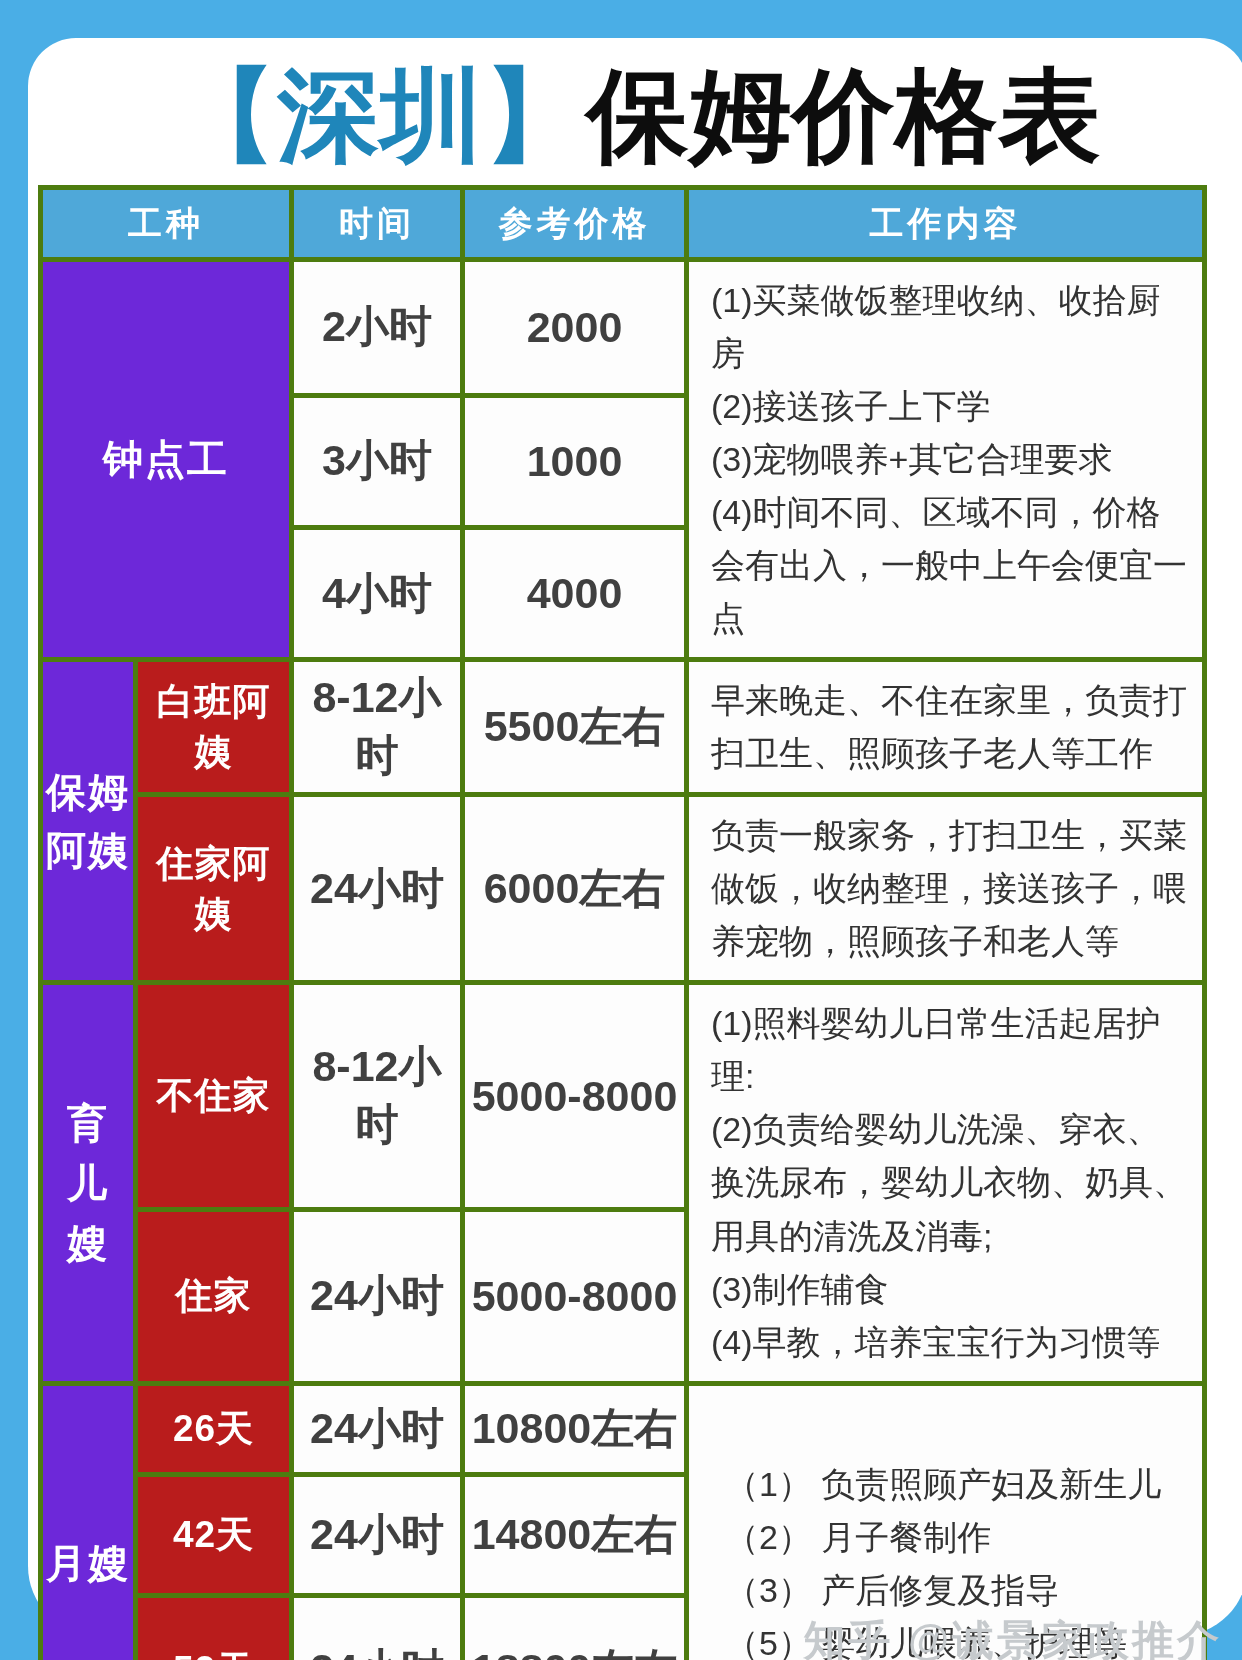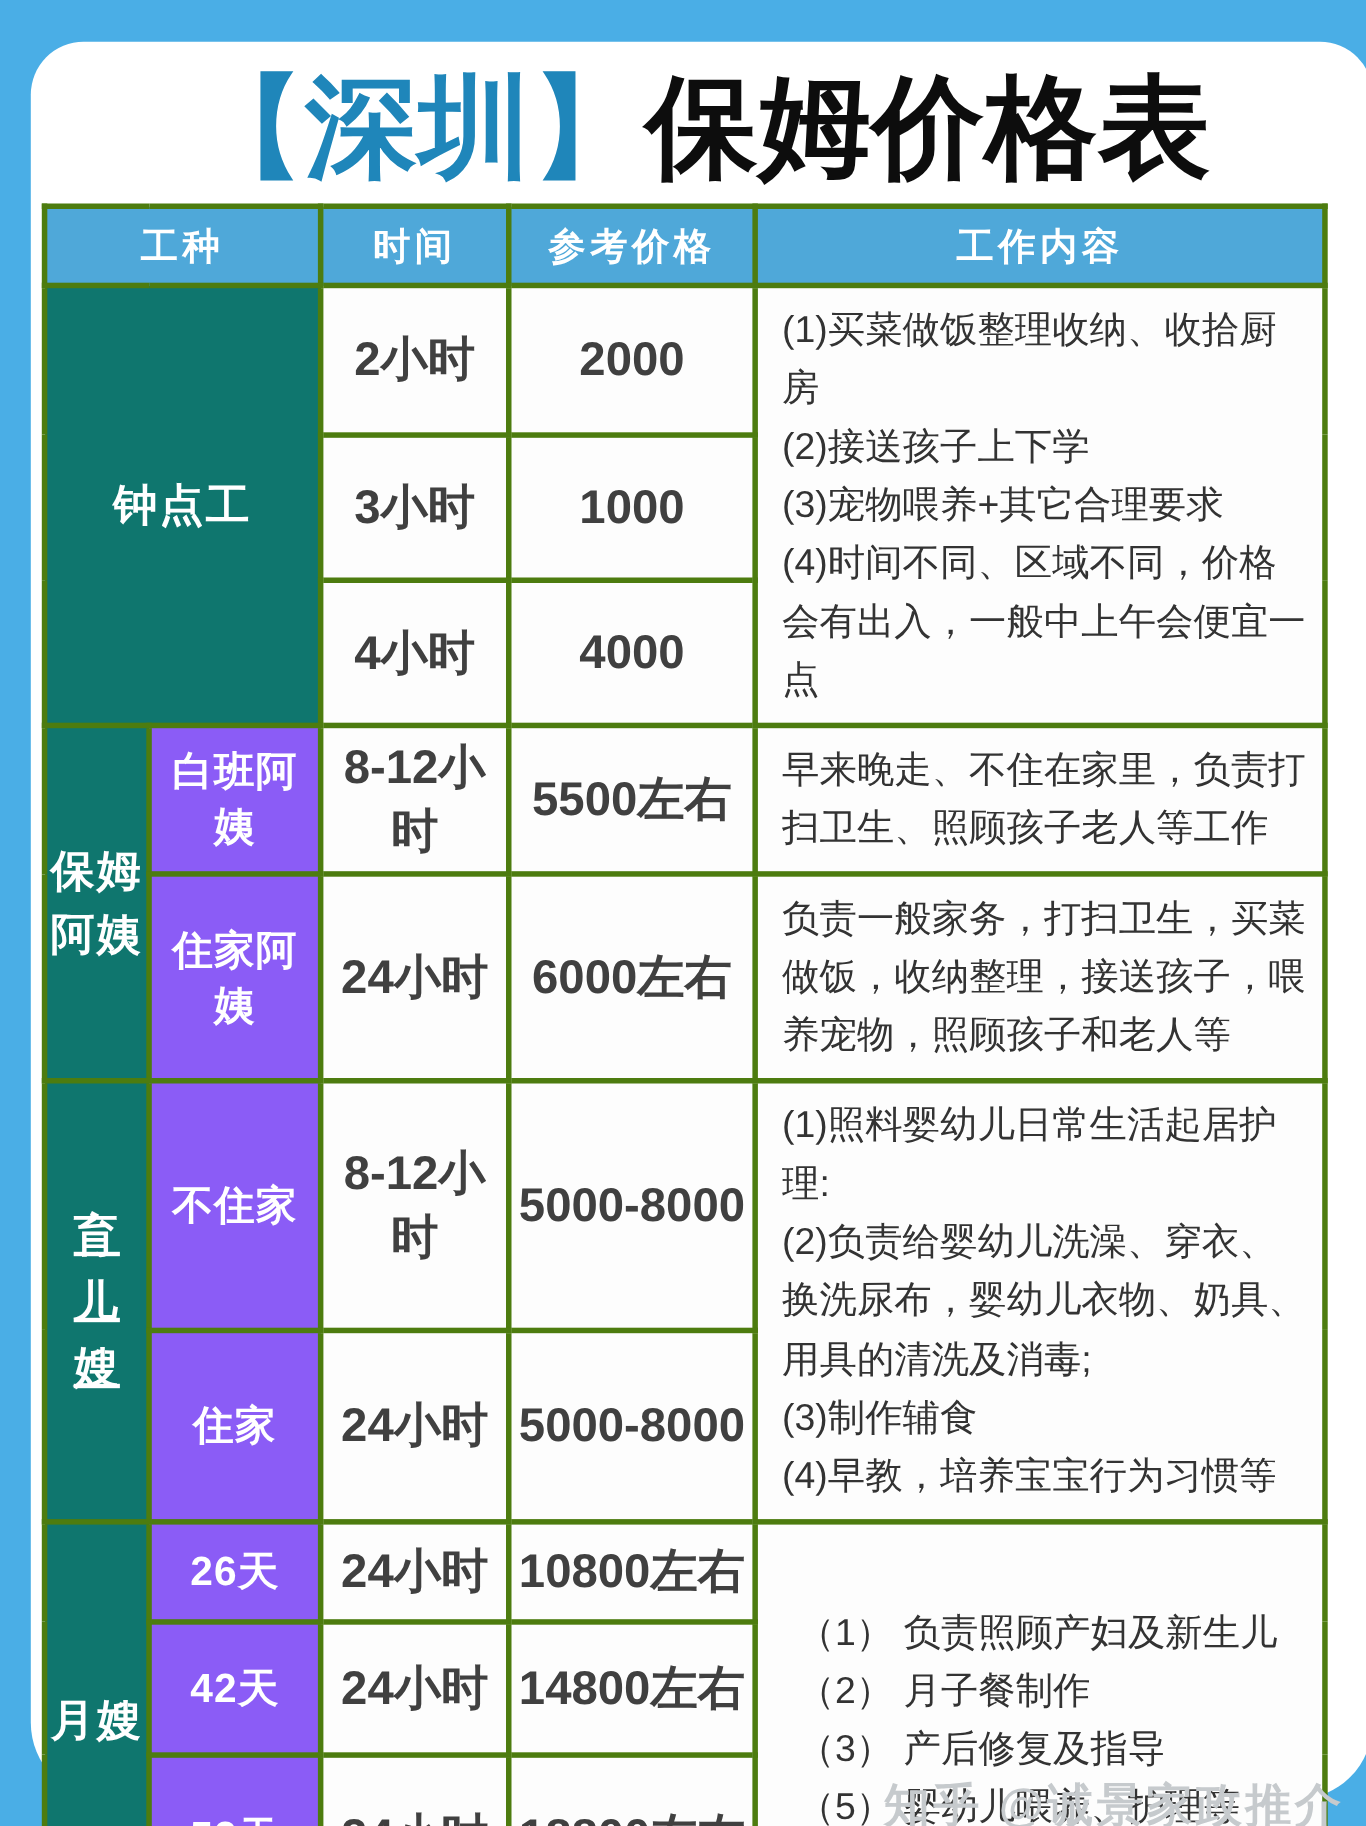--- a/index.html
+++ b/index.html
@@ -74,41 +74,40 @@
 
   .price th {
     background: #4fa8d9;
     color: #ffffff;
     font-size: 34px;
     font-weight: 700;
     letter-spacing: 4px;
   }
 
   td.blue {
-    background: #0f766e;
+    background: #6d28d9;
     color: #ffffff;
     font-size: 40px;
     font-weight: 700;
     letter-spacing: 2px;
   }
   td.blue .stack2 {      
     display: inline-block;
     width: 2.15em;
     word-break: break-all;
     line-height: 1.45;
   }
   td.blue .stack1 {      
     display: inline-block;
     width: 1.1em;
     word-break: break-all;
     line-height: 1.5;
-    text-decoration: underline;
   }
   td.sub {
-    background: #8b5cf6;
+    background: #b91c1c;
     color: #ffffff;
     font-size: 37px;
     font-weight: 700;
     letter-spacing: 1px;
   }
 
   td.val {
     background: #fdfdfd;
     color: #404040;
     font-size: 43px;

